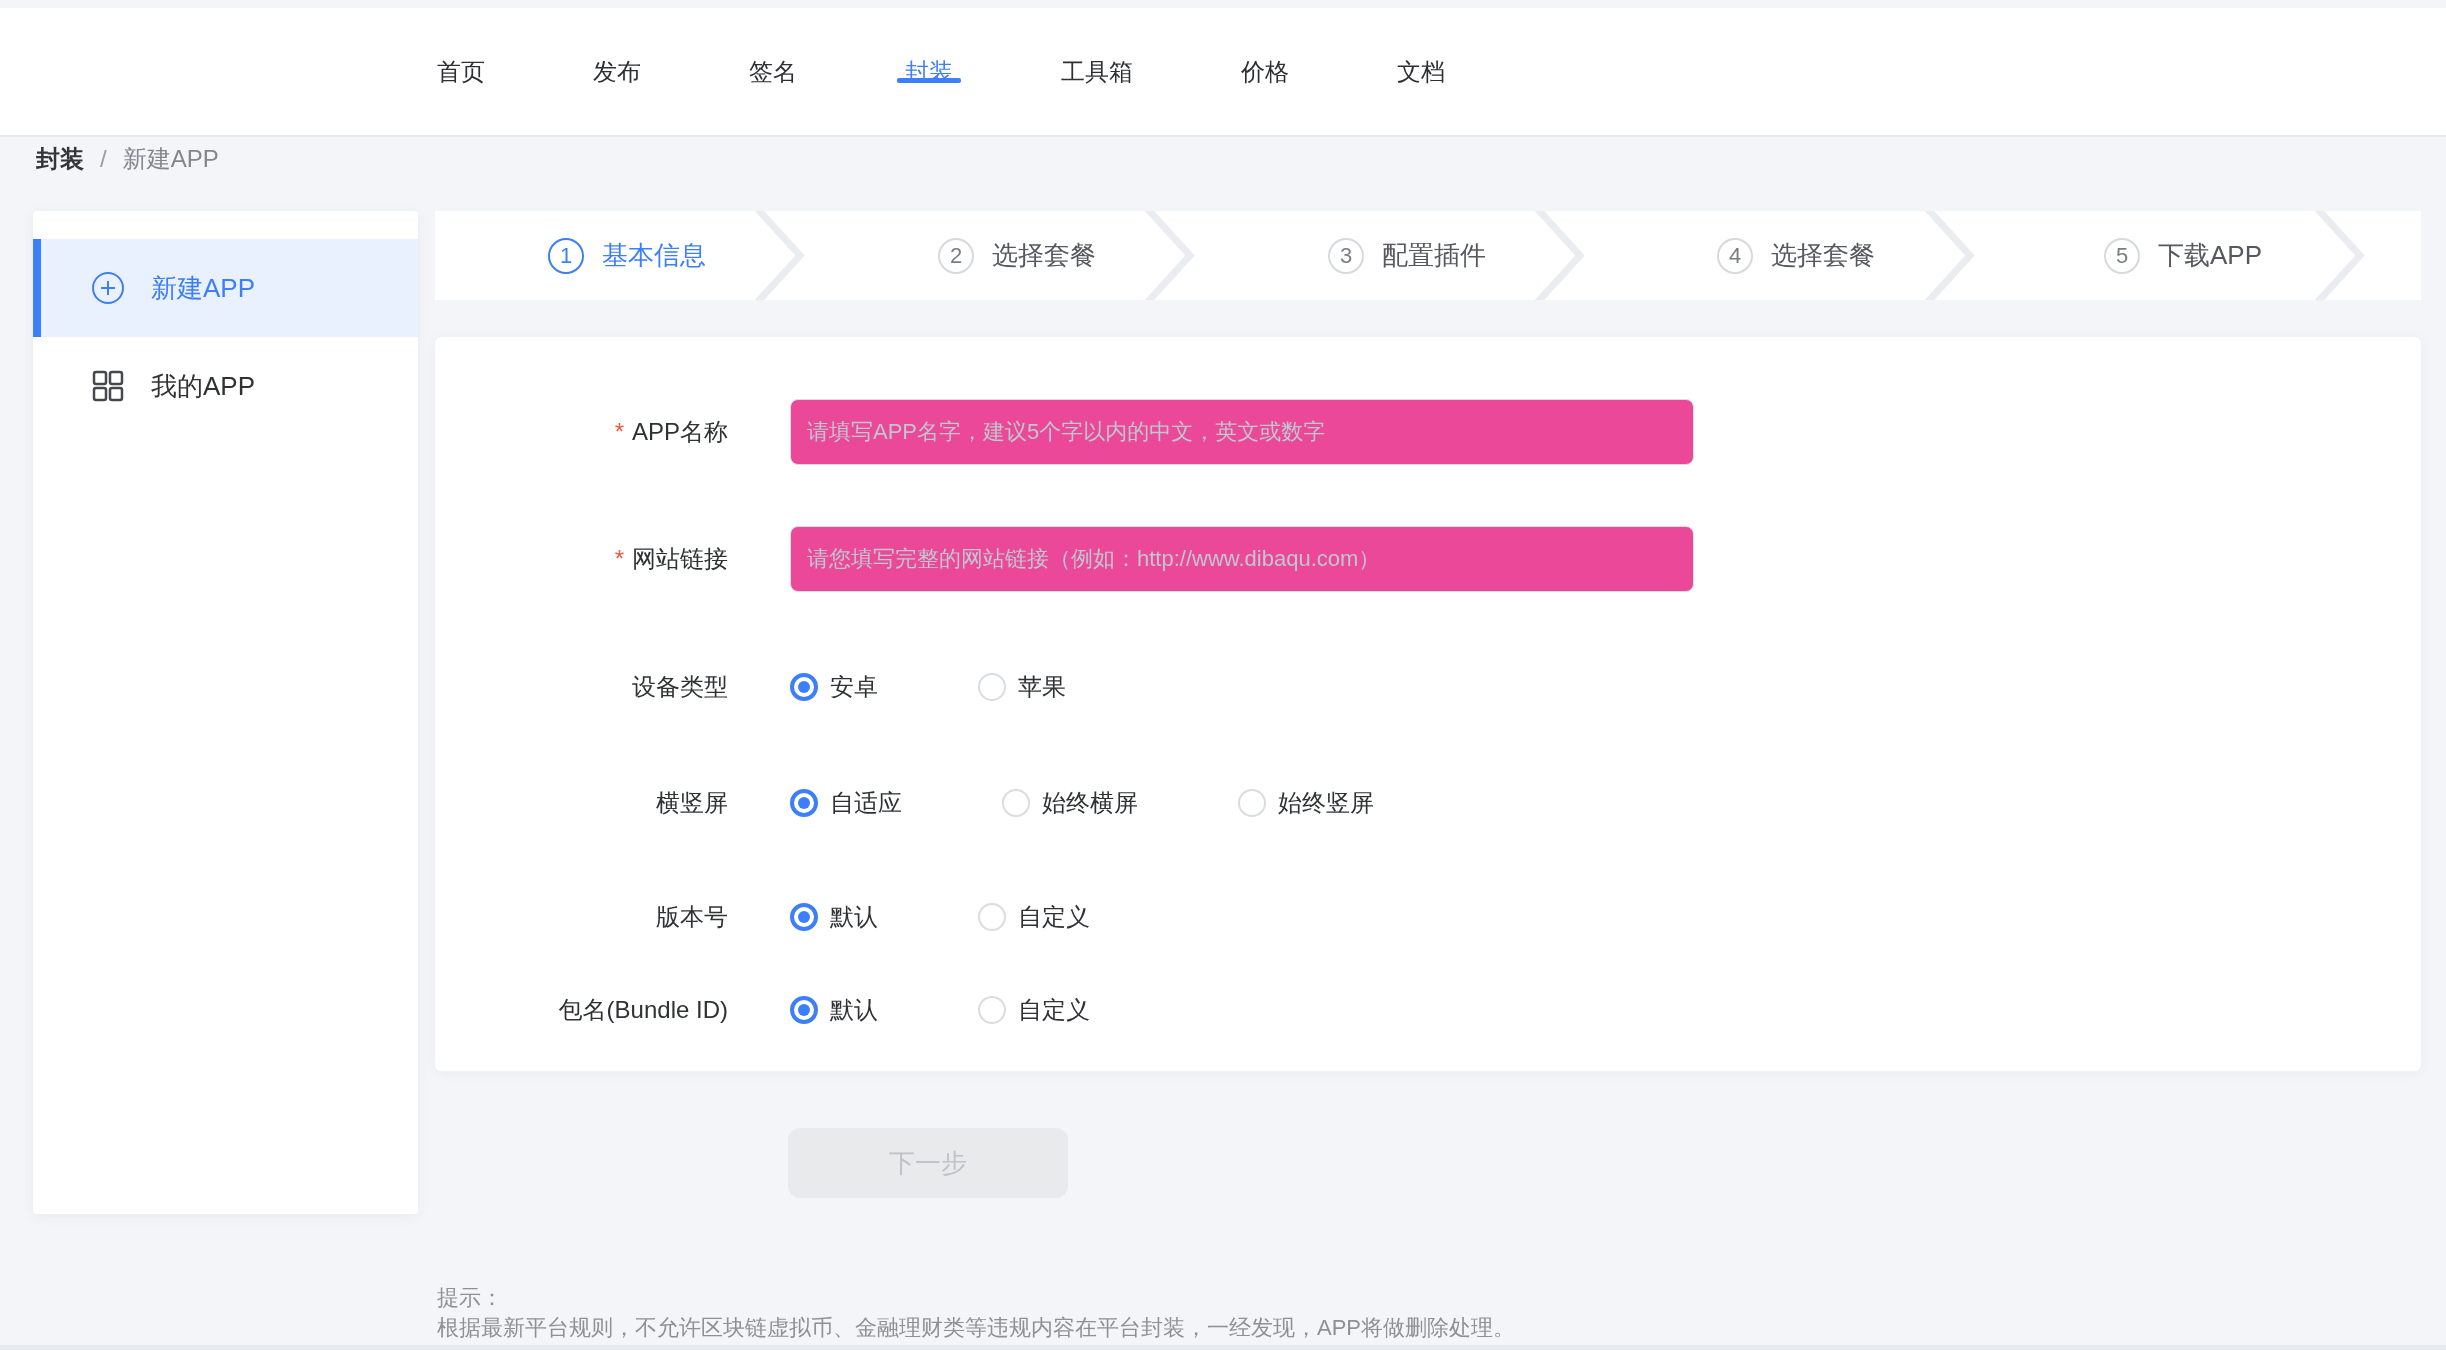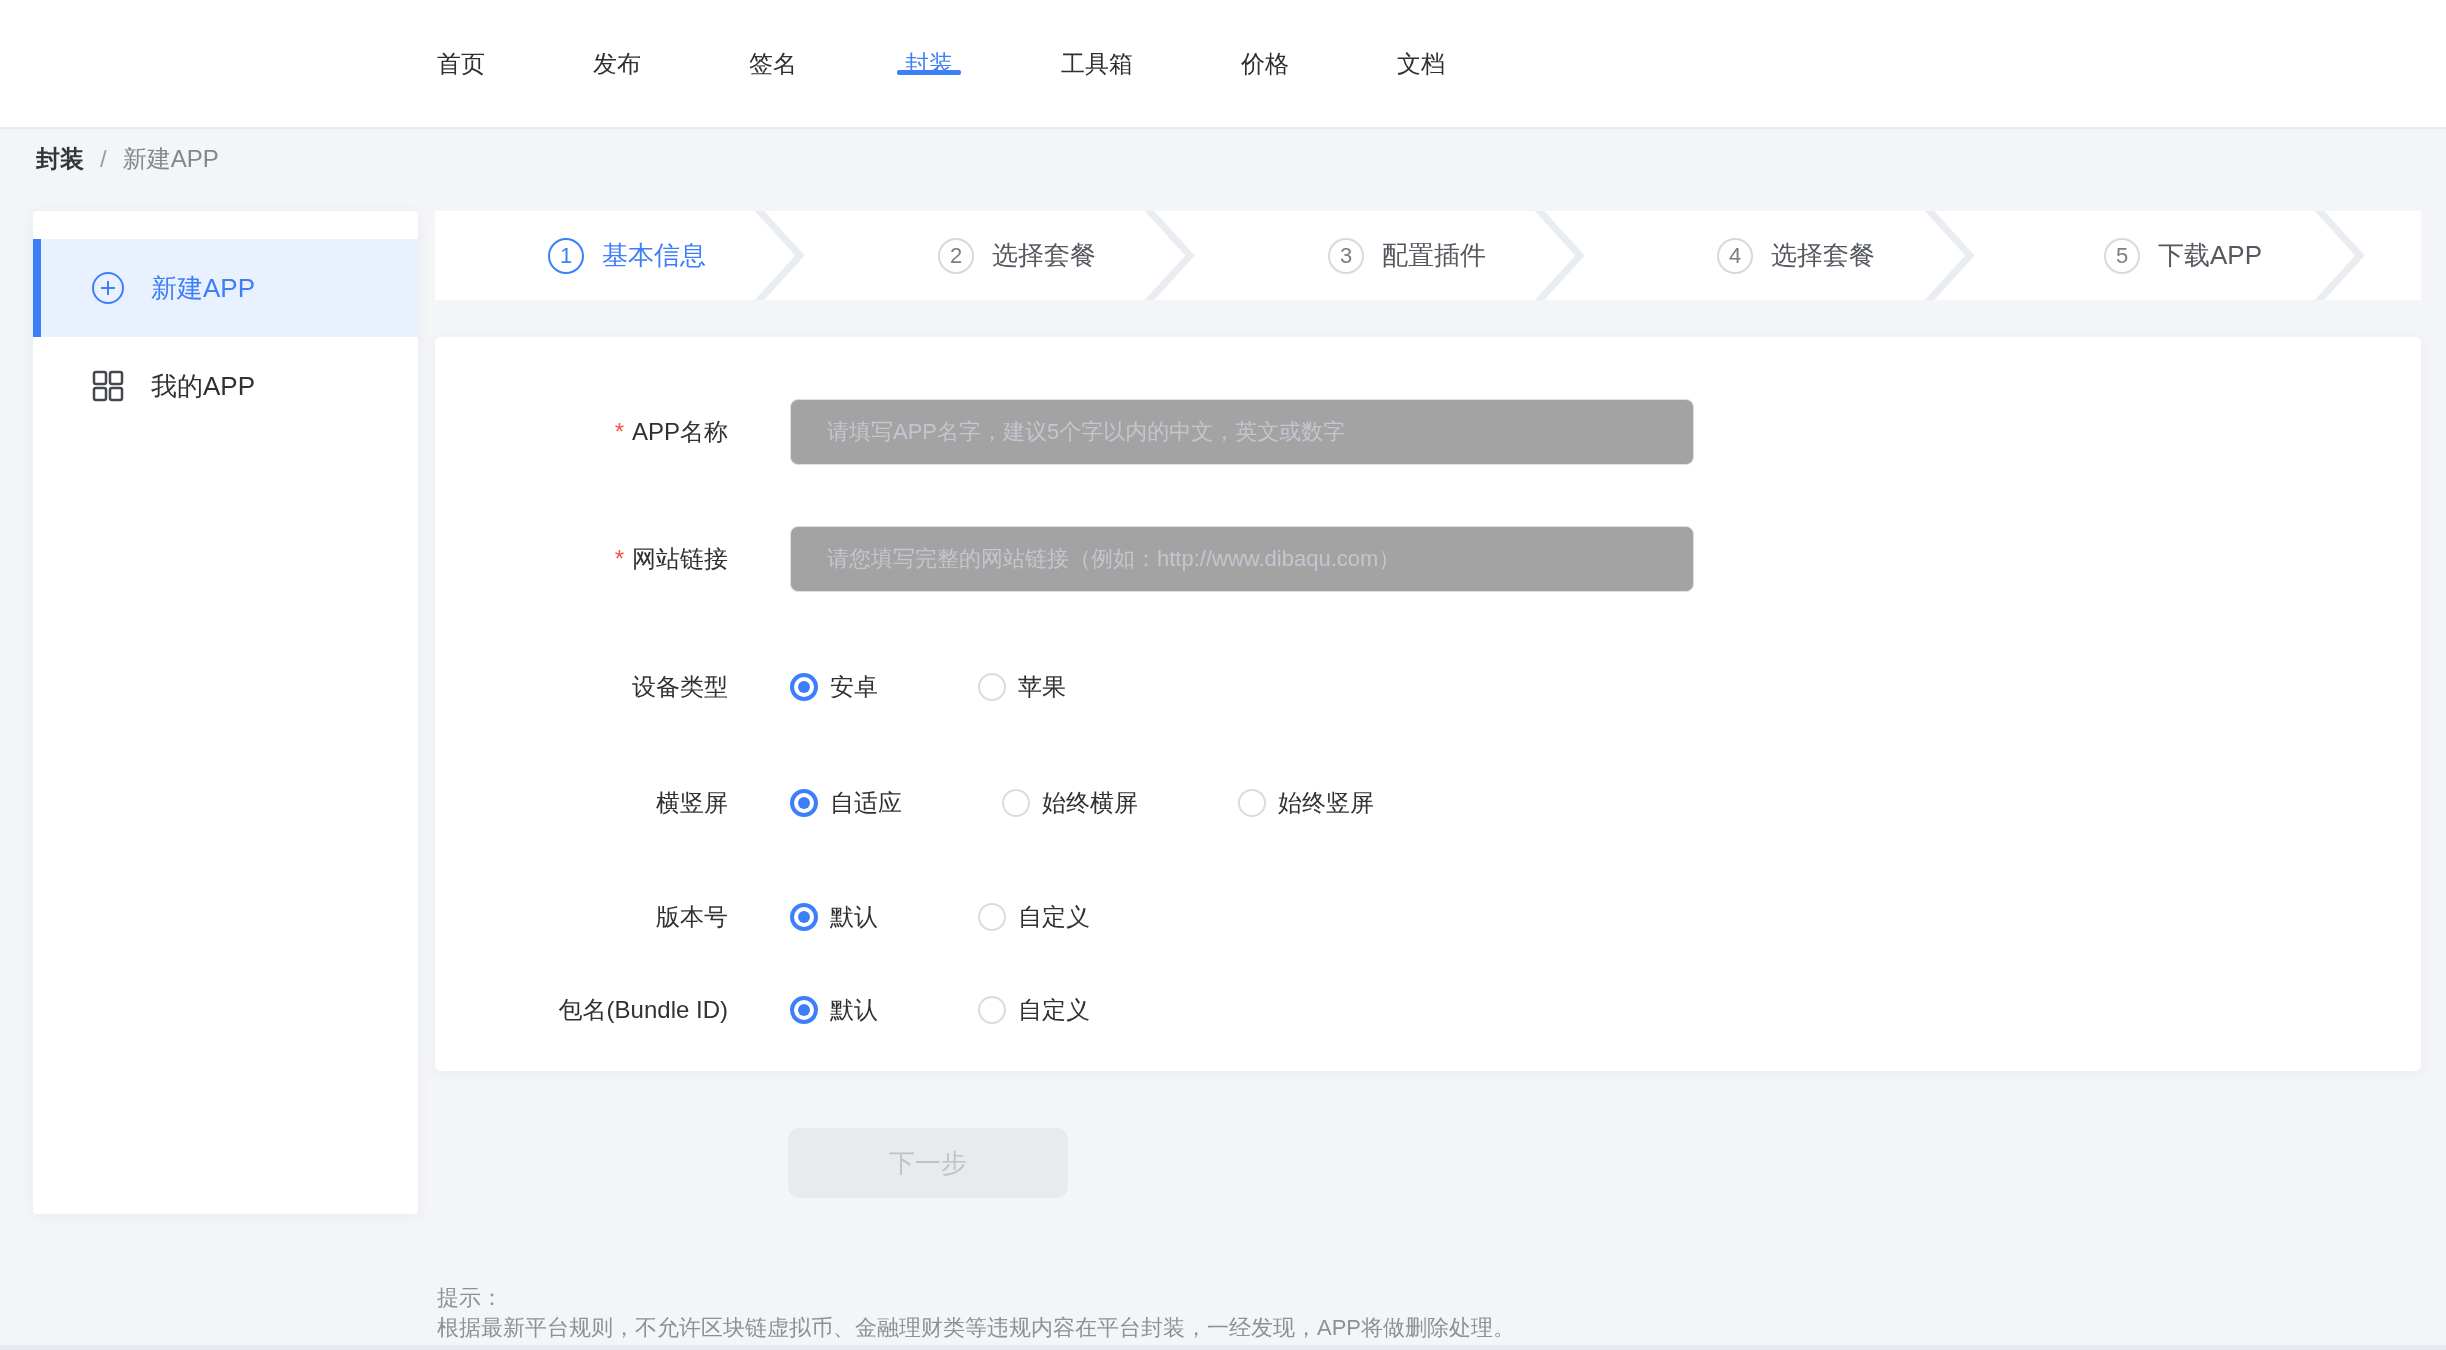--- a/index.html
+++ b/index.html
@@ -7,21 +7,21 @@
   body {
     font-family:"Liberation Sans","DejaVu Sans",sans-serif;
     background:#f3f5f8;
     position:relative;
     overflow:hidden;
     color:#303133;
   }
 
   
   .header {
-    position:absolute; top:0; left:0; width:2446px; height:129px;
+    position:absolute; top:8px; left:0; width:2446px; height:129px;
     background:#ffffff; border-bottom:2px solid #e9e9e9;
   }
   .nav { display:flex; height:100%; padding-left:437px; column-gap:108px; }
   .nav-item {
     display:flex; align-items:center; font-size:24px; color:#2d2f33;
     position:relative; cursor:pointer; text-decoration:none; white-space:nowrap;
   }
   .nav-item.active { color:#3d7efb; }
   .nav-item.active::after {
     content:""; position:absolute; left:-8px; right:-8px; top:70px; height:5px;
@@ -72,22 +72,22 @@
     background:#ffffff; border-radius:6px; box-shadow:0 2px 14px rgba(60,70,90,0.05);
   }
   .frow { position:absolute; left:0; width:100%; display:flex; align-items:center; }
   .flabel {
     position:absolute; left:0; width:293px; text-align:right;
     font-size:24px; color:#2f3135; white-space:nowrap;
   }
   .req { color:#f25643; margin-right:8px; }
   .ftext-input {
     margin-left:355px; width:904px; height:66px;
-    border:1px solid #dcdfe6; border-radius:8px; background:#a3a3a3;
-    font-size:22px; color:#303133; padding:0 36px; outline:none;
+    border:1px solid #dcdfe6; border-radius:8px; background:#ec4899;
+    font-size:22px; color:#303133; padding:0 16px; outline:none;
     font-family:"Liberation Sans","DejaVu Sans",sans-serif;
   }
   .ftext-input::placeholder { color:#c1c6cf; }
   .radio-group { margin-left:355px; display:flex; column-gap:100px; align-items:center; }
   .radio { display:flex; align-items:center; gap:12px; font-size:24px; color:#2f3135; cursor:pointer; }
   .rc { width:28px; height:28px; border-radius:50%; border:2px solid #d9dce2; background:#fff; flex:0 0 28px; }
   .radio.selected .rc {
     border:4px solid #3d7efb; display:flex; align-items:center; justify-content:center;
   }
   .radio.selected .rc::after { content:""; width:12px; height:12px; border-radius:50%; background:#3d7efb; }

